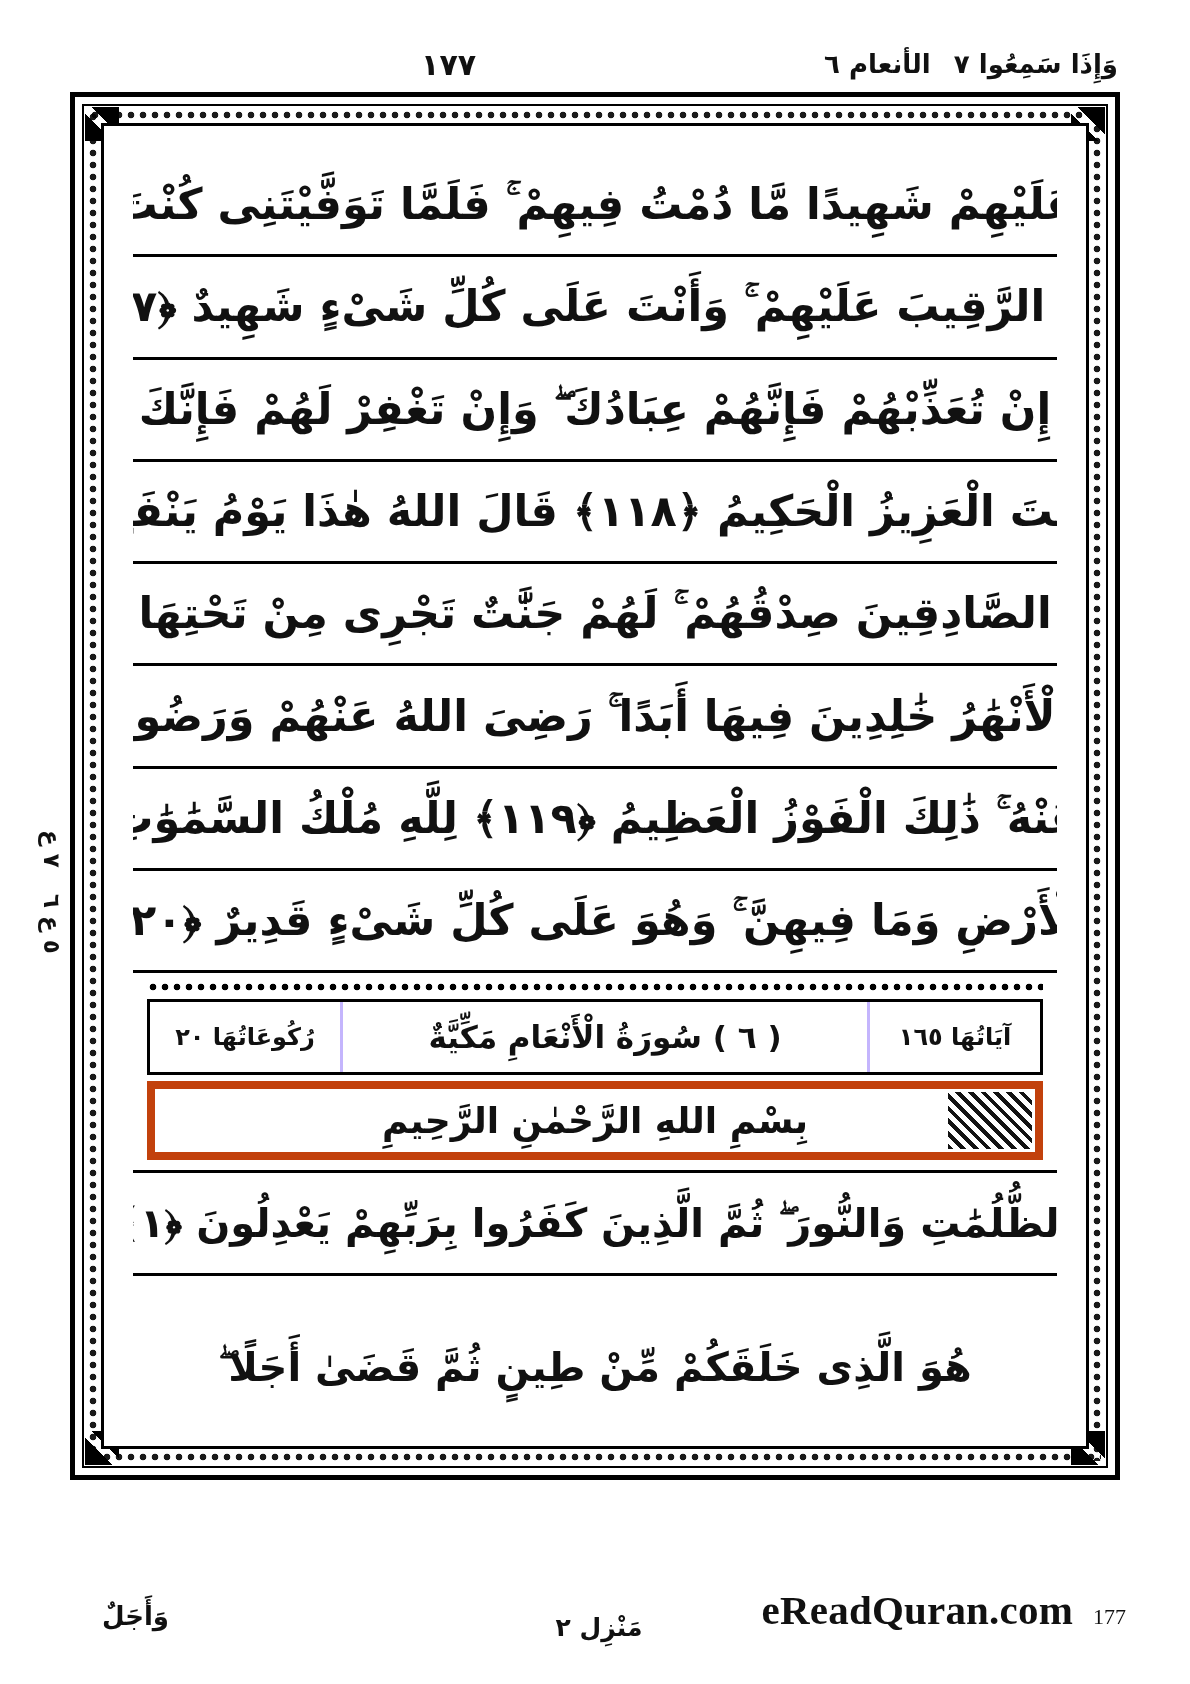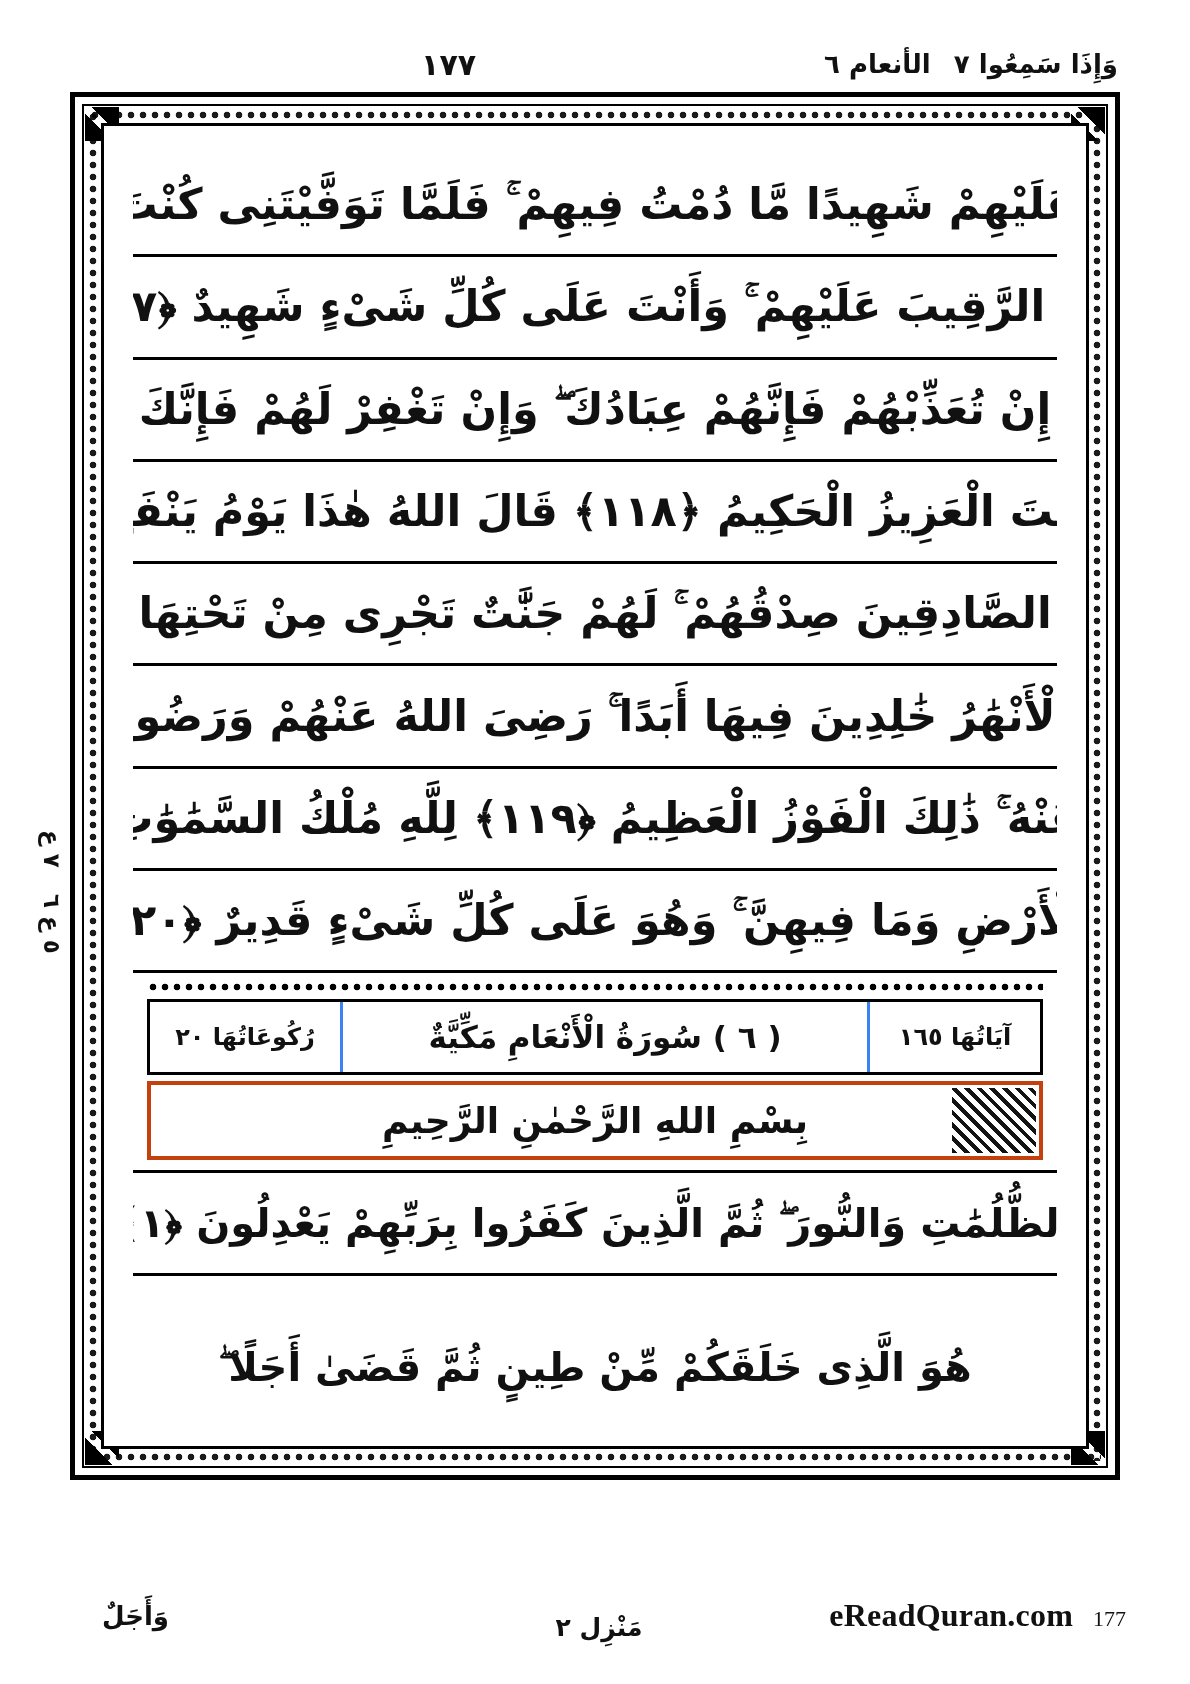--- a/index.html
+++ b/index.html
@@ -147,32 +147,32 @@
     direction: rtl;
     align-items: stretch;
     box-sizing: border-box;
   }
   .title-cell {
     display: flex;
     align-items: center;
     justify-content: center;
     font-family: "DejaVu Sans", sans-serif;
     font-weight: 700;
-    border-left: 3px solid #3b82f6;
+    border-left: 3px solid #c4b5fd;
     padding: 0 10px;
     white-space: nowrap;
   }
   .title-cell:last-child { border-left: none; }
   .cell-ayat  { flex: 0 0 150px; font-size: 24px; }
   .cell-name  { flex: 1 1 auto;  font-size: 31px; }
   .cell-ruku  { flex: 0 0 170px; font-size: 24px; }
 
   .bismillah-row {
     flex: 1 1 auto;
-    border: 4px solid #c2410c;
+    border: 8px solid #c2410c;
     display: flex;
     align-items: center;
     justify-content: center;
     position: relative;
     box-sizing: border-box;
   }
   .bismillah-text {
     font-family: "DejaVu Sans", sans-serif;
     font-size: 36px;
     font-weight: 700;
@@ -207,21 +207,21 @@
   
   .page-footer {
     position: absolute;
     bottom: 34px;
     left: 72px;
     right: 64px;
     height: 56px;
   }
   .brand {
     font-family: "Liberation Serif", serif;
-    font-size: 32px;
+    font-size: 41px;
     font-weight: 700;
     letter-spacing: .2px;
   }
   .page-num {
     font-family: "Liberation Serif", serif;
     font-size: 22px;
     font-weight: 400;
   }
   .manzil {
     position: absolute;

